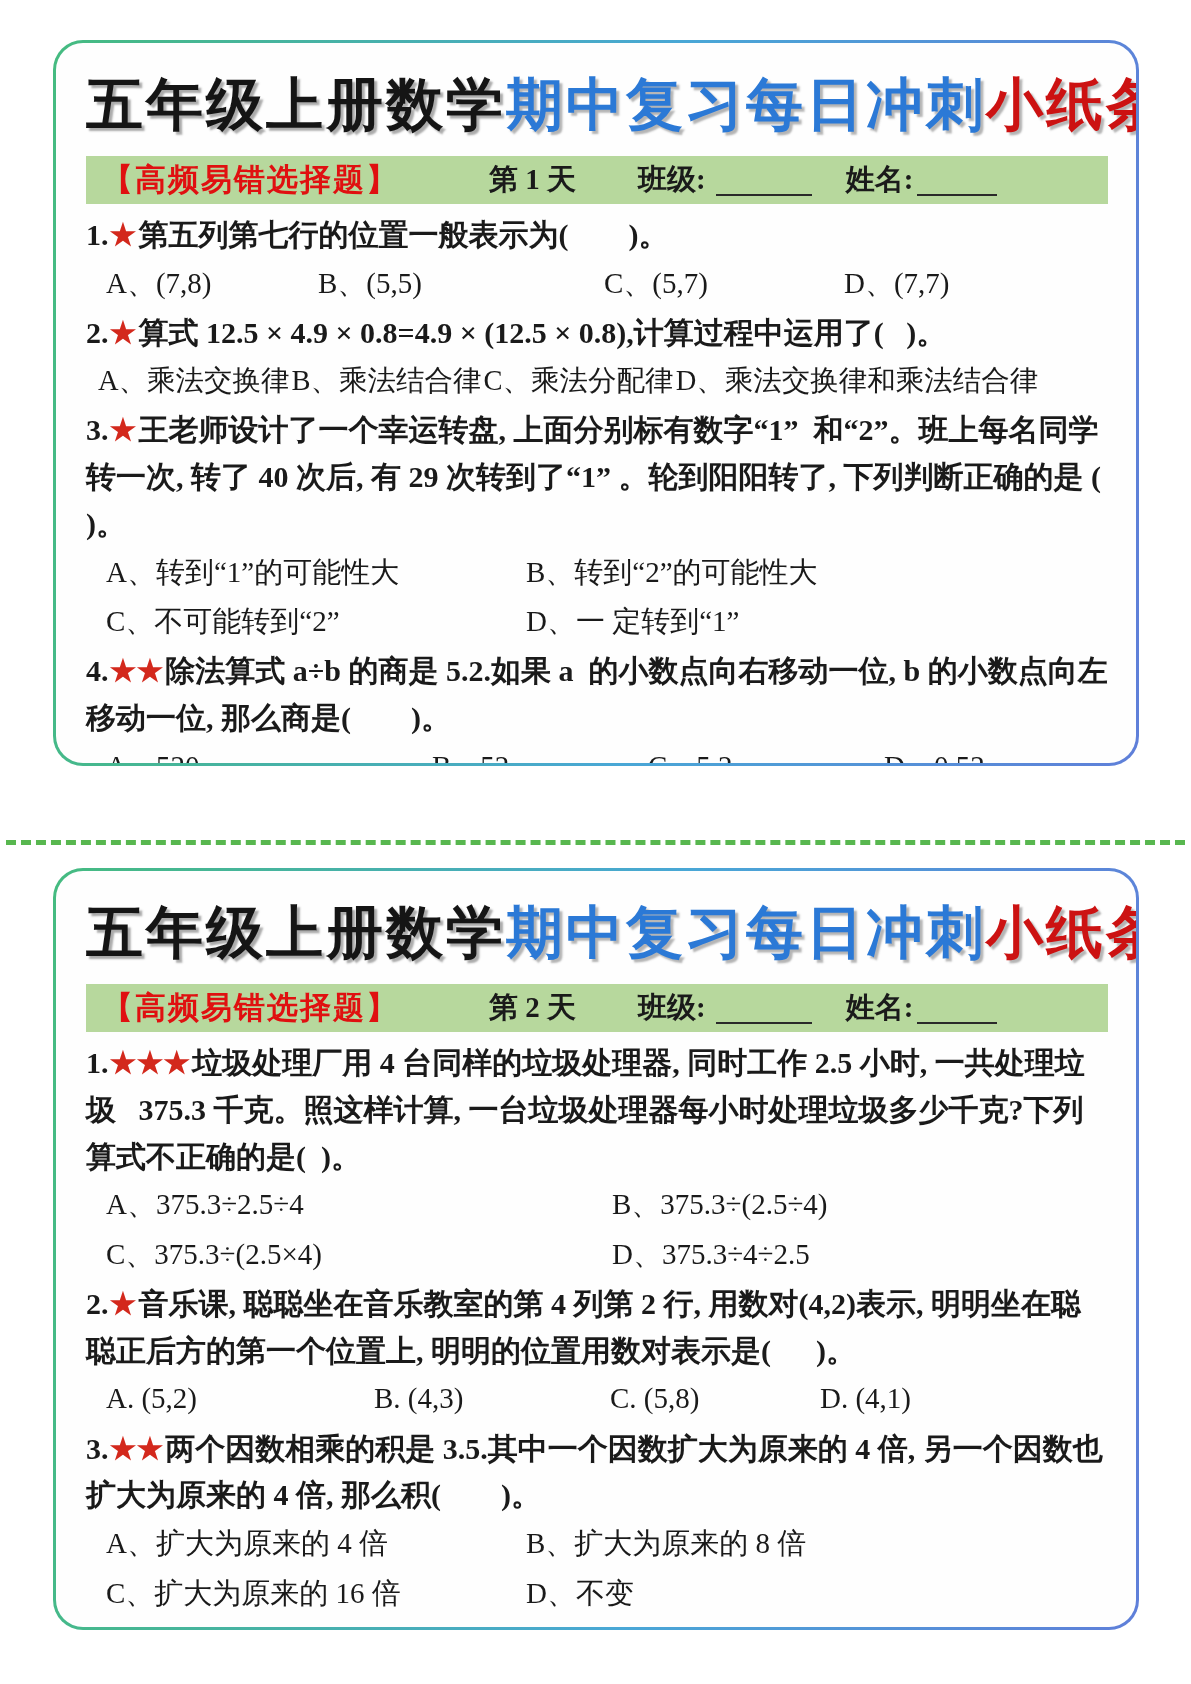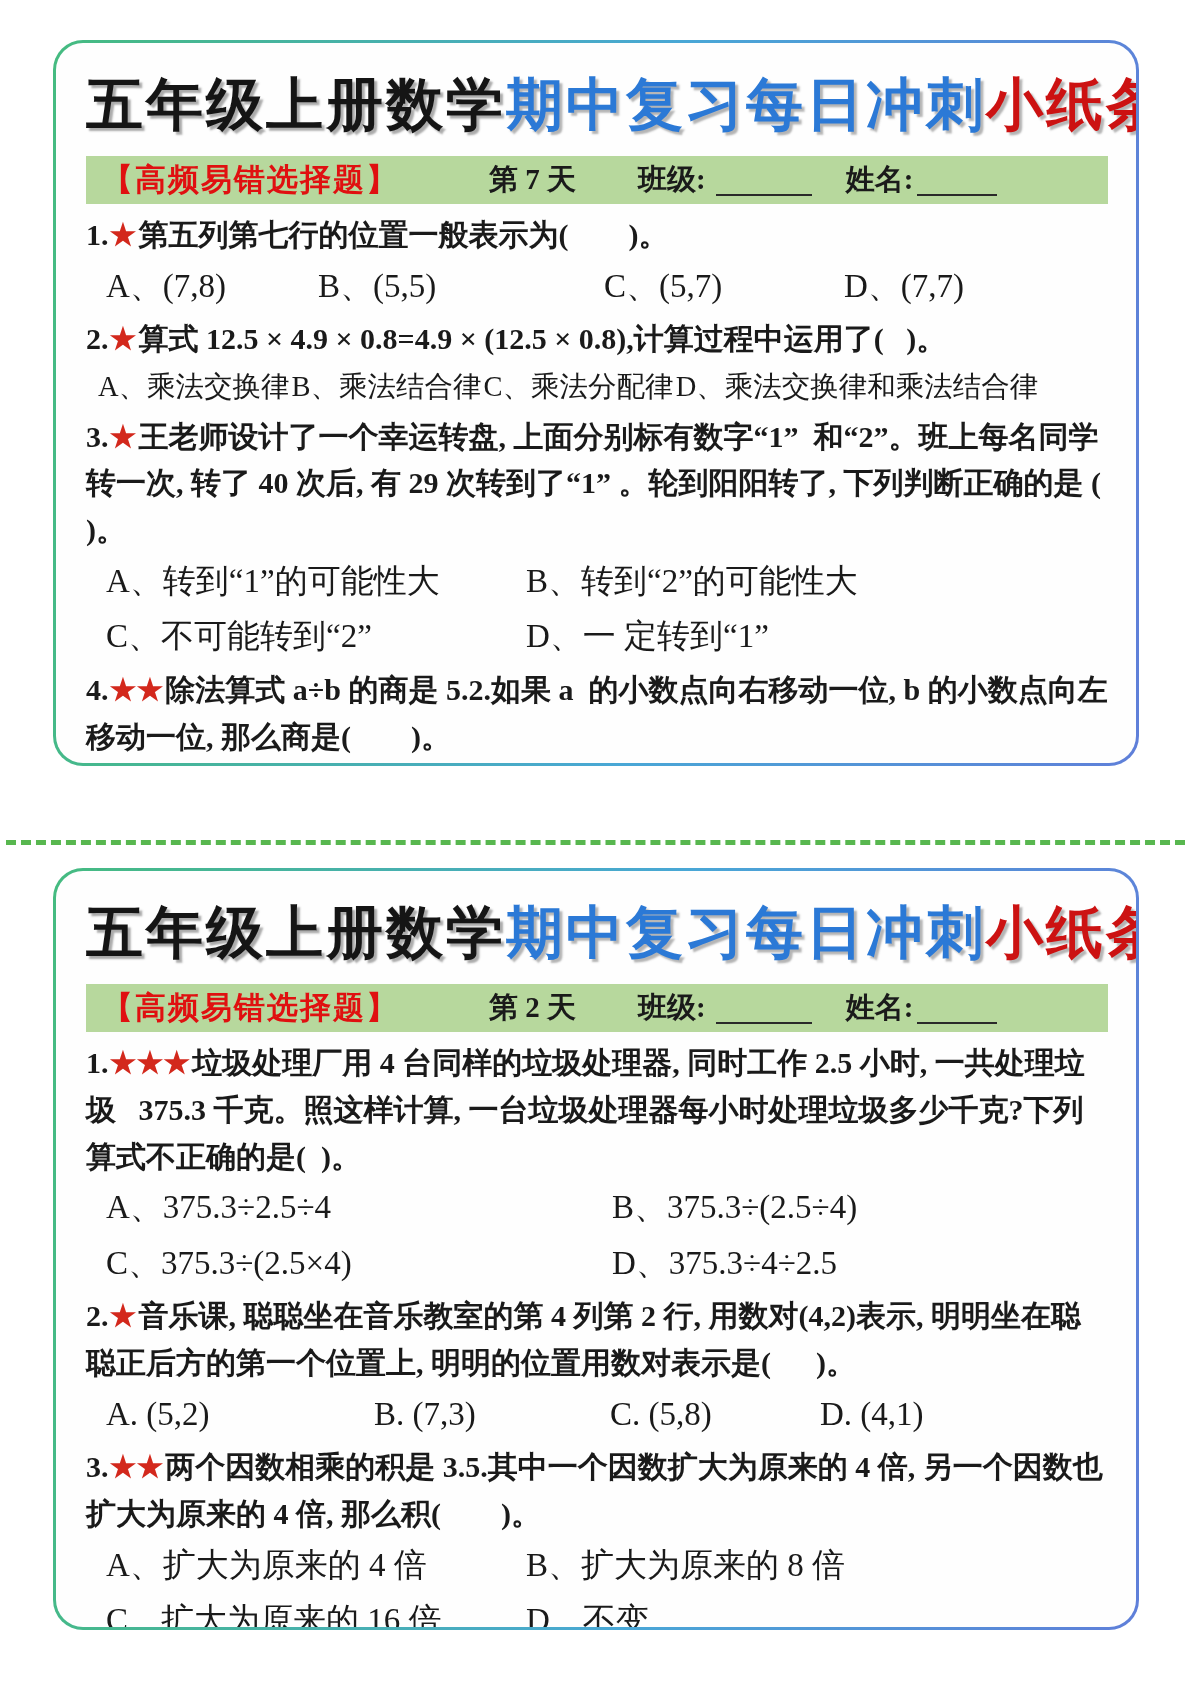--- a/index.html
+++ b/index.html
@@ -42,21 +42,21 @@
   .blank{
     display:inline-block;width:96px;height:30px;
     border-bottom:2px solid #2a2a2a;margin-left:10px;
   }
   .blank.short{width:80px;margin-left:4px;}
   .question{font-size:30px;line-height:1.56;}
   .q-line{font-weight:600;}
   .q-num{font-weight:600;}
   .stars{color:#d3281c;margin:0 2px 0 1px;}
   .q-text{white-space:pre-wrap;text-align:center;}
-  .opt-row{display:flex;padding-left:20px;margin:2px 0 4px 0;font-size:33px;}
+  .opt-row{display:flex;padding-left:20px;margin:2px 0 4px 0;font-size:29px;}
   .opt-row span{white-space:pre;}
   .row4a span:nth-child(1){width:212px;}
   .row4a span:nth-child(2){width:286px;}
   .row4a span:nth-child(3){width:240px;}
   .row4b span:nth-child(1){width:326px;}
   .row4b span:nth-child(2){width:216px;}
   .row4b span:nth-child(3){width:236px;}
   .row4c span:nth-child(1){width:268px;}
   .row4c span:nth-child(2){width:236px;}
   .row4c span:nth-child(3){width:210px;}
@@ -79,21 +79,21 @@
 
 <div class="card card-1">
   <div class="card-inner">
 
     <div class="doc-title">
       <span class="t-black">五年级上册数学</span><span class="t-blue">期中复习每日冲刺</span><span class="t-red">小纸条</span>
     </div>
 
     <div class="bar">
       <span class="bar-title">【高频易错选择题】</span>
-      <span class="bar-day">第 7 天</span>
+      <span class="bar-day">第 1 天</span>
       <span class="bar-field">班级:</span>
       <span class="blank"></span>
       <span class="bar-field tight">姓名:</span>
       <span class="blank short"></span>
     </div>
 
     <div class="question">
       <div class="q-line">
         <span class="q-num">1.</span><span class="stars">★</span><span class="q-text">第五列第七行的位置一般表示为(        )。</span>
       </div>
@@ -177,21 +177,21 @@
         <span>D、375.3÷4÷2.5</span>
       </div>
     </div>
 
     <div class="question">
       <div class="q-line">
         <span class="q-num">2.</span><span class="stars">★</span><span class="q-text">音乐课, 聪聪坐在音乐教室的第 4 列第 2 行, 用数对(4,2)表示, 明明坐在聪聪正后方的第一个位置上, 明明的位置用数对表示是(      )。</span>
       </div>
       <div class="opt-row row4c">
         <span>A. (5,2)</span>
-        <span>B. (7,3)</span>
+        <span>B. (4,3)</span>
         <span>C. (5,8)</span>
         <span>D. (4,1)</span>
       </div>
     </div>
 
     <div class="question">
       <div class="q-line">
         <span class="q-num">3.</span><span class="stars">★★</span><span class="q-text">两个因数相乘的积是 3.5.其中一个因数扩大为原来的 4 倍, 另一个因数也扩大为原来的 4 倍, 那么积(        )。</span>
       </div>
       <div class="opt-row row2">

